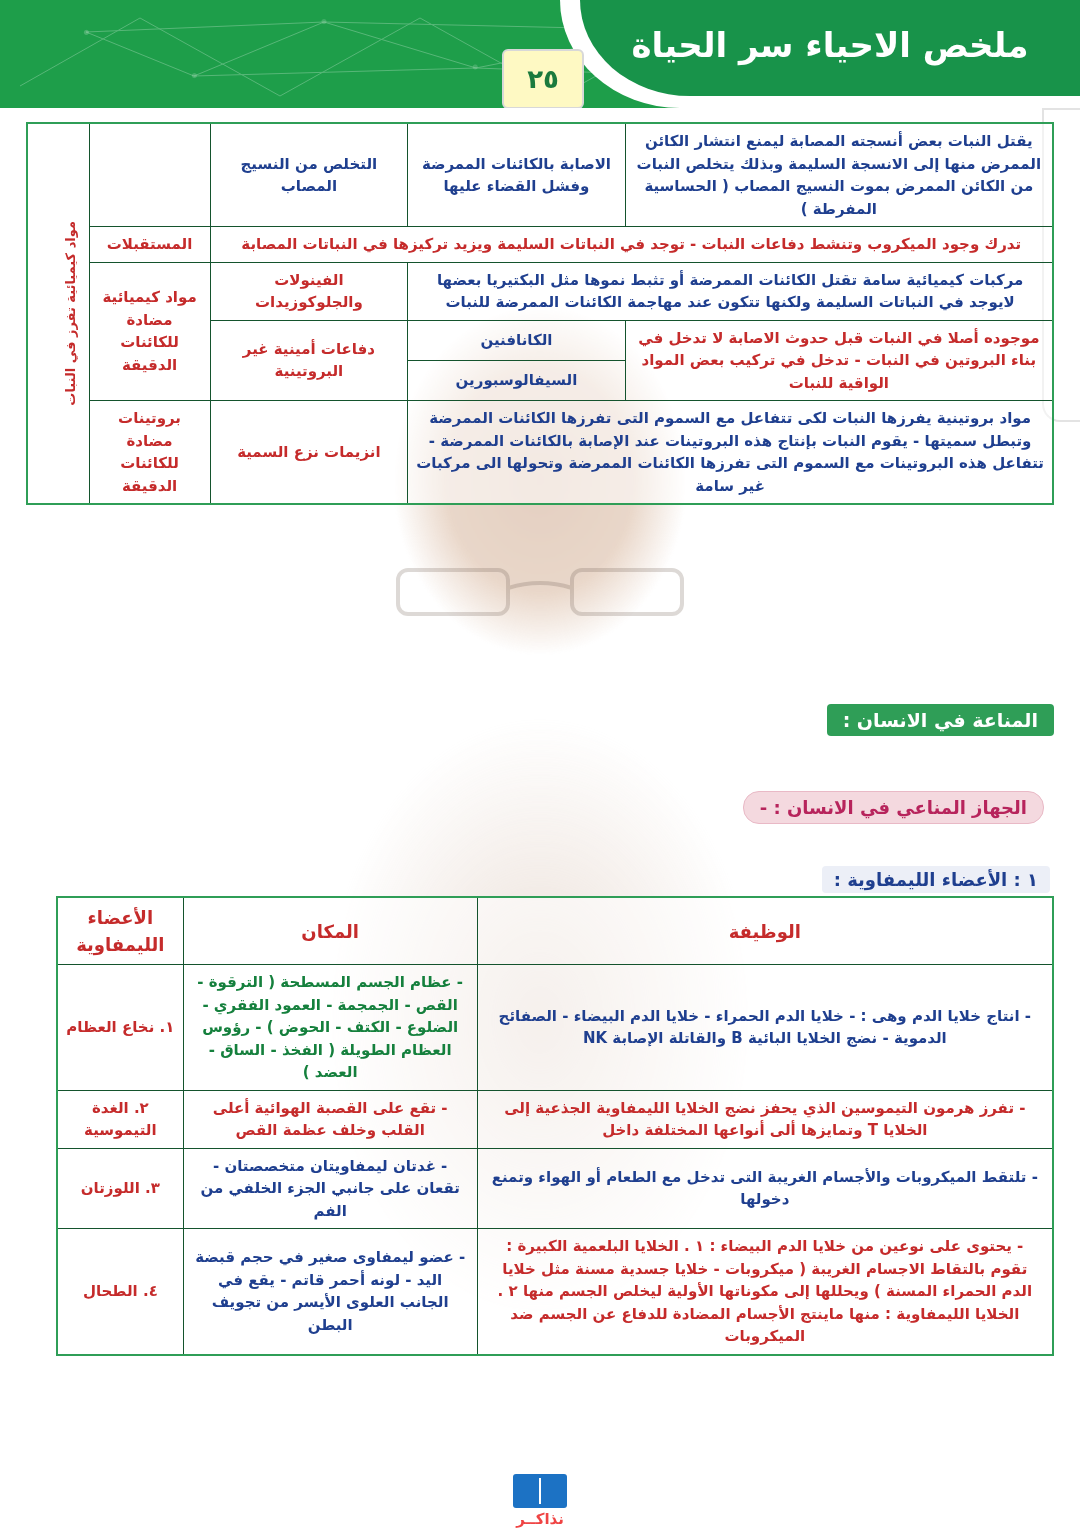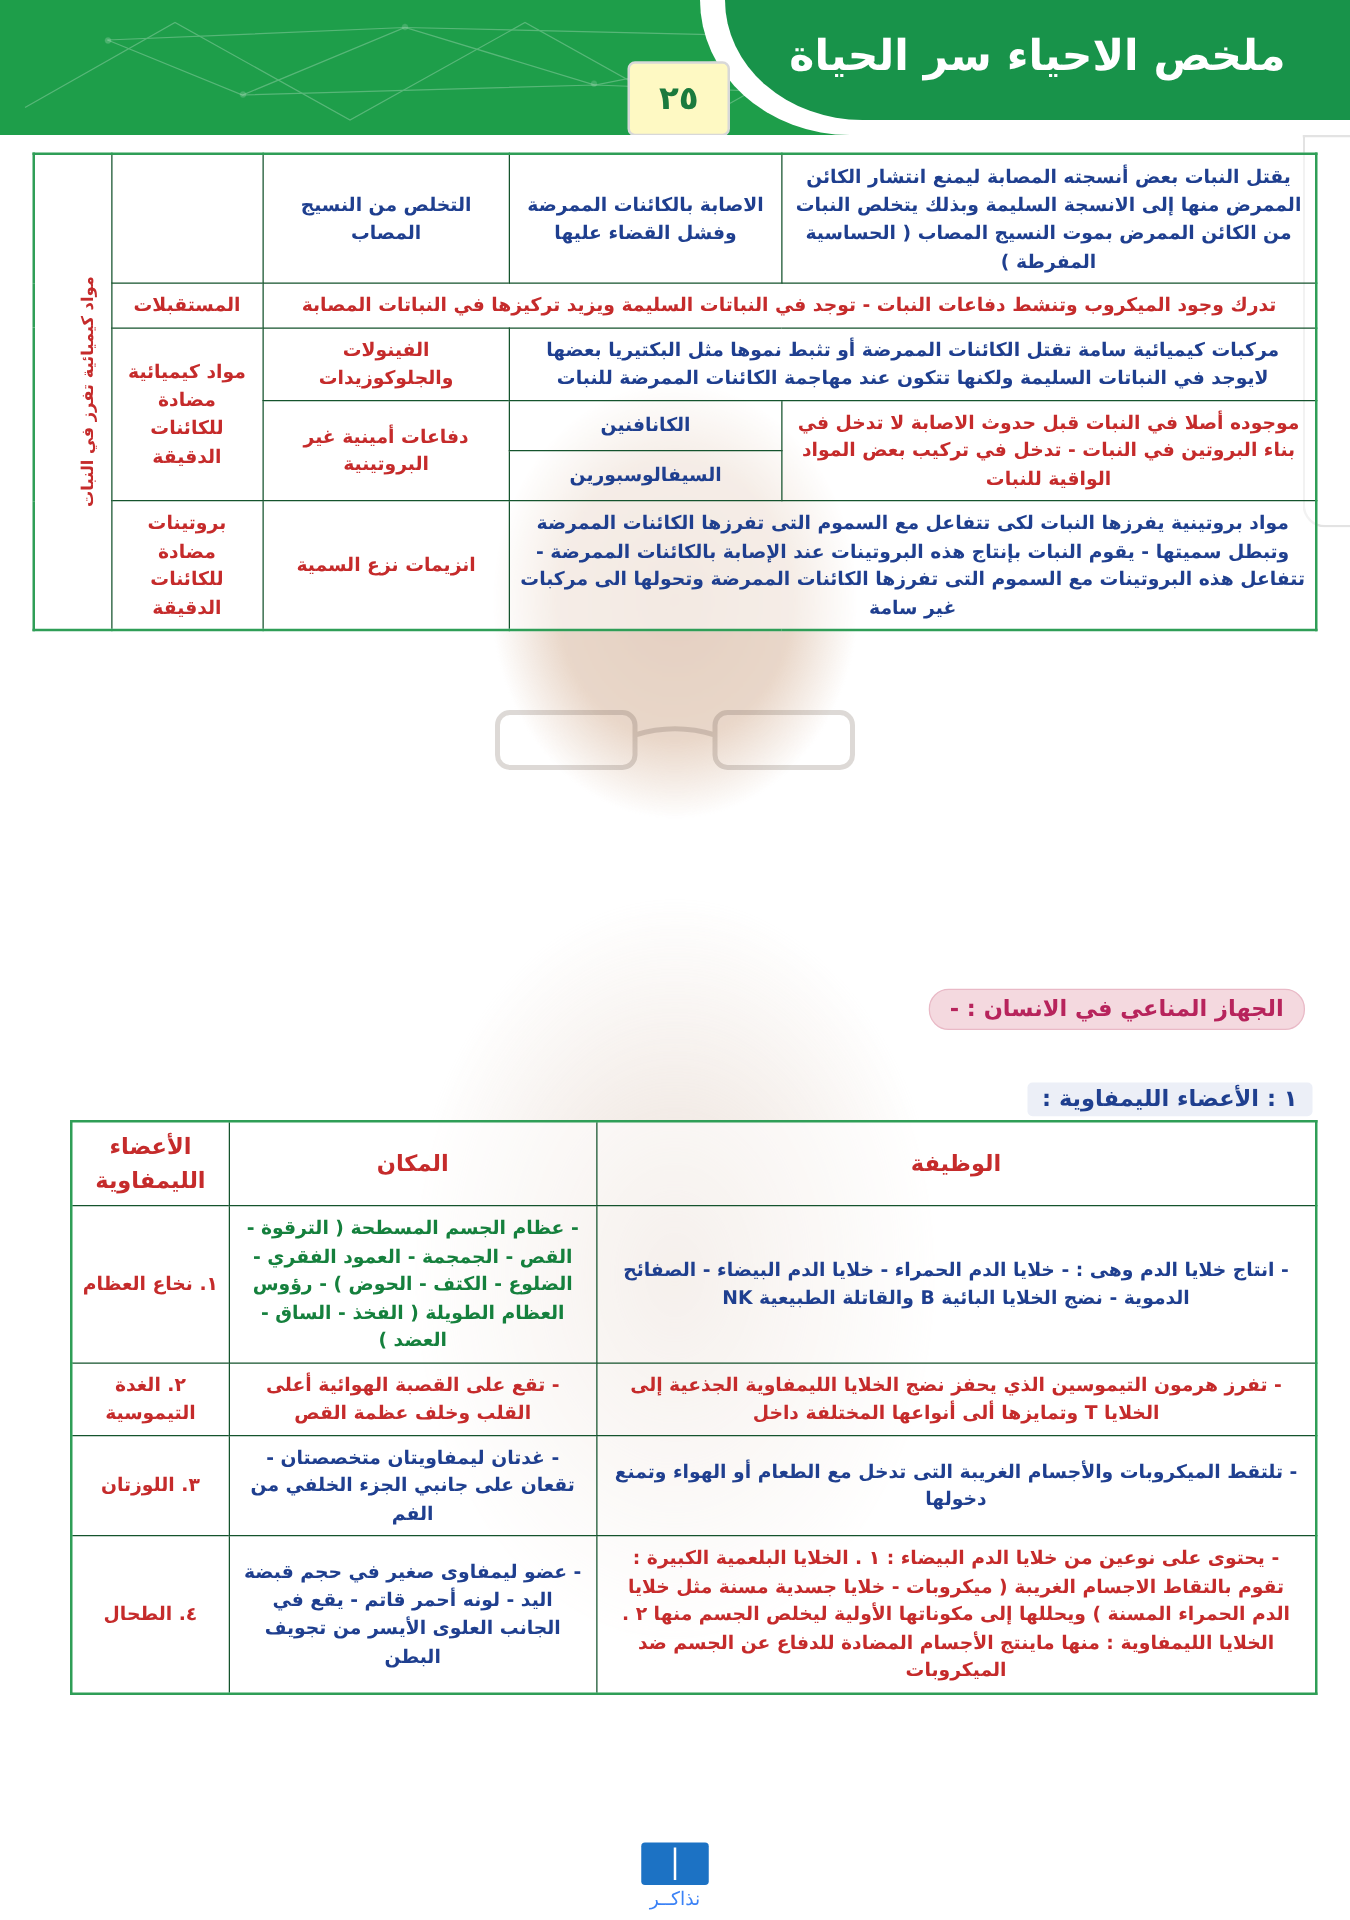--- a/index.html
+++ b/index.html
@@ -140,21 +140,21 @@
   }
   .footer-logo .book{
     width:54px;height:34px;margin:0 auto;
     background:#1c72c4;border-radius:3px;position:relative;
   }
   .footer-logo .book:after{
     content:"";position:absolute;left:50%;top:4px;width:2px;height:26px;
     background:#fff;transform:translateX(-50%);
   }
   .footer-logo .txt{
-    color:#3b82f6;font-weight:normal;font-size:15px;margin-top:2px;
+    color:#ef4444;font-weight:bold;font-size:15px;margin-top:2px;
     letter-spacing:1px;
   }
 </style>
 </head>
 <body>
 
 <div class="header">
   <div class="net"></div>
   <svg class="lines" viewBox="0 0 1080 108" preserveAspectRatio="none">
     <g stroke="#ffffff" stroke-width="1" fill="none">
@@ -212,32 +212,33 @@
     <td class="center c-blue">السيفالوسبورين</td>
   </tr>
   <tr>
     <td colspan="2" class="center c-blue">مواد بروتينية يفرزها النبات لكى تتفاعل مع السموم التى تفرزها الكائنات الممرضة وتبطل سميتها - يقوم النبات بإنتاج هذه البروتينات عند الإصابة بالكائنات الممرضة - تتفاعل هذه البروتينات مع السموم التى تفرزها الكائنات الممرضة وتحولها الى مركبات غير سامة</td>
     <td class="center c-red">انزيمات نزع السمية</td>
     <td class="center c-red">بروتينات مضادة للكائنات الدقيقة</td>
   </tr>
 </tbody>
     </table>
 
+<div class="bar-green" style="right:26px;top:704px;">المناعة في الانسان :</div>
 <div class="bar-pink" style="right:36px;top:766px;margin-top:25px;">الجهاز المناعي في الانسان : -</div>
 <div class="sub-head" style="right:30px;top:866px;">١ : الأعضاء الليمفاوية :</div>
 
 <table class="tbl" id="lymph-table">
   <tbody>
         <tr>
     <td class="hdr" style="width:590px">الوظيفة</td>
     <td class="hdr col-place">المكان</td>
     <td class="hdr col-organ">الأعضاء الليمفاوية</td>
   </tr>
   <tr>
-    <td class="center c-blue">- انتاج خلايا الدم وهى : - خلايا الدم الحمراء - خلايا الدم البيضاء - الصفائح الدموية - نضج الخلايا البائية B والقاتلة الطبيعية NK</td>
+    <td class="center c-blue">- انتاج خلايا الدم وهى : - خلايا الدم الحمراء - خلايا الدم البيضاء - الصفائح الدموية - نضج الخلايا البائية B والقاتلة الإصابة NK</td>
     <td class="center c-green">- عظام الجسم المسطحة ( الترقوة - القص - الجمجمة - العمود الفقري - الضلوع - الكتف - الحوض ) - رؤوس العظام الطويلة ( الفخذ - الساق - العضد )</td>
     <td class="center c-red">١. نخاع العظام</td>
   </tr>
   <tr>
     <td class="center c-red">- تفرز هرمون التيموسين الذي يحفز نضج الخلايا الليمفاوية الجذعية إلى الخلايا T وتمايزها ألى أنواعها المختلفة داخل</td>
     <td class="center c-red">- تقع على القصبة الهوائية أعلى القلب وخلف عظمة القص</td>
     <td class="center c-red">٢. الغدة التيموسية</td>
   </tr>
   <tr>
     <td class="center c-blue">- تلتقط الميكروبات والأجسام الغريبة التى تدخل مع الطعام أو الهواء وتمنع دخولها</td>

